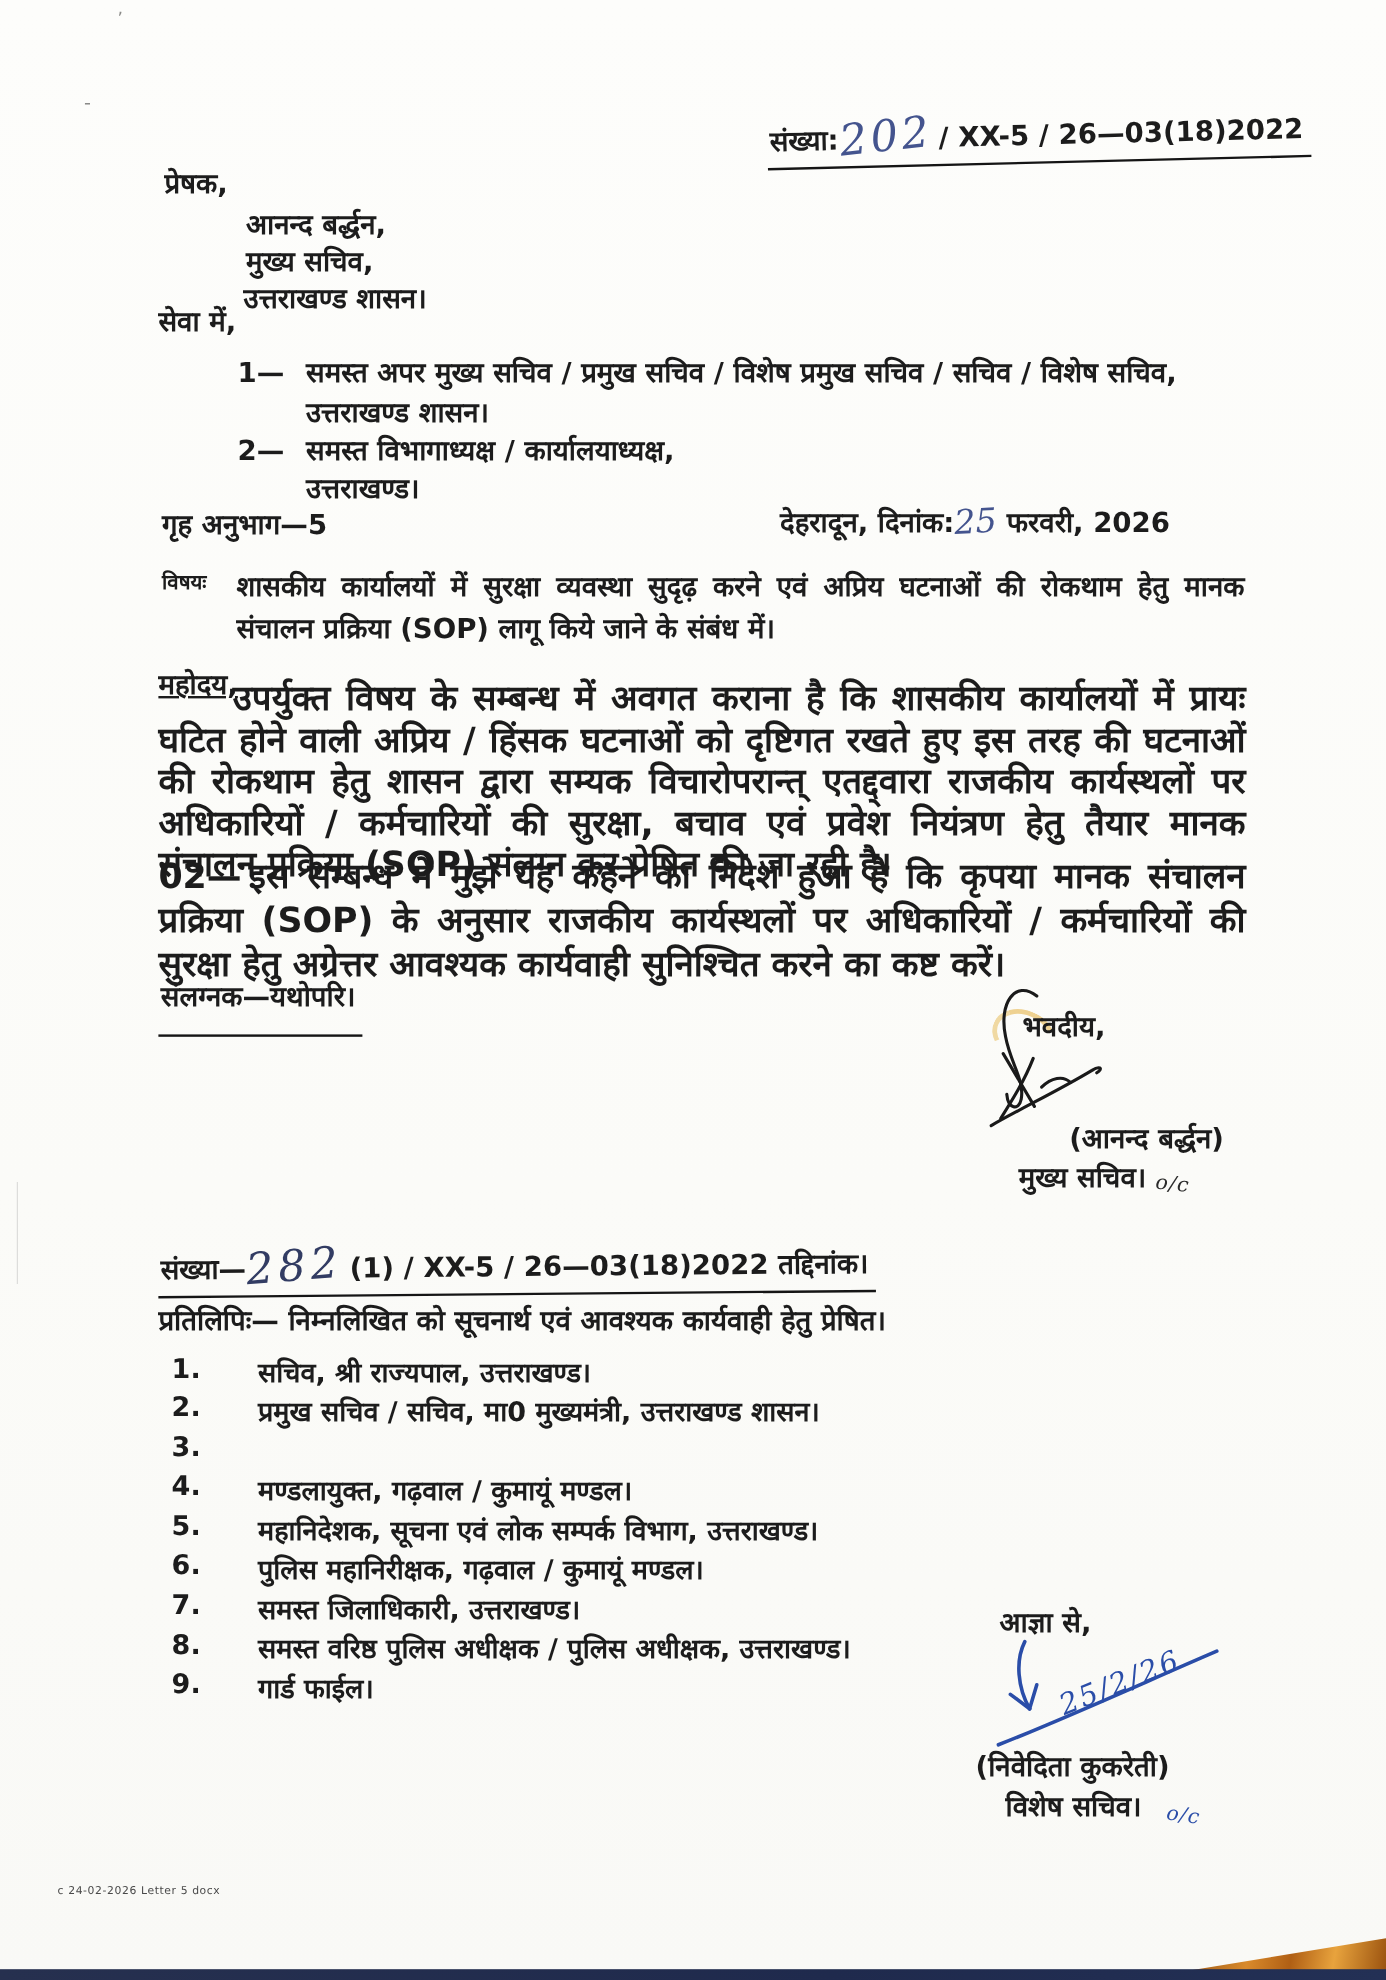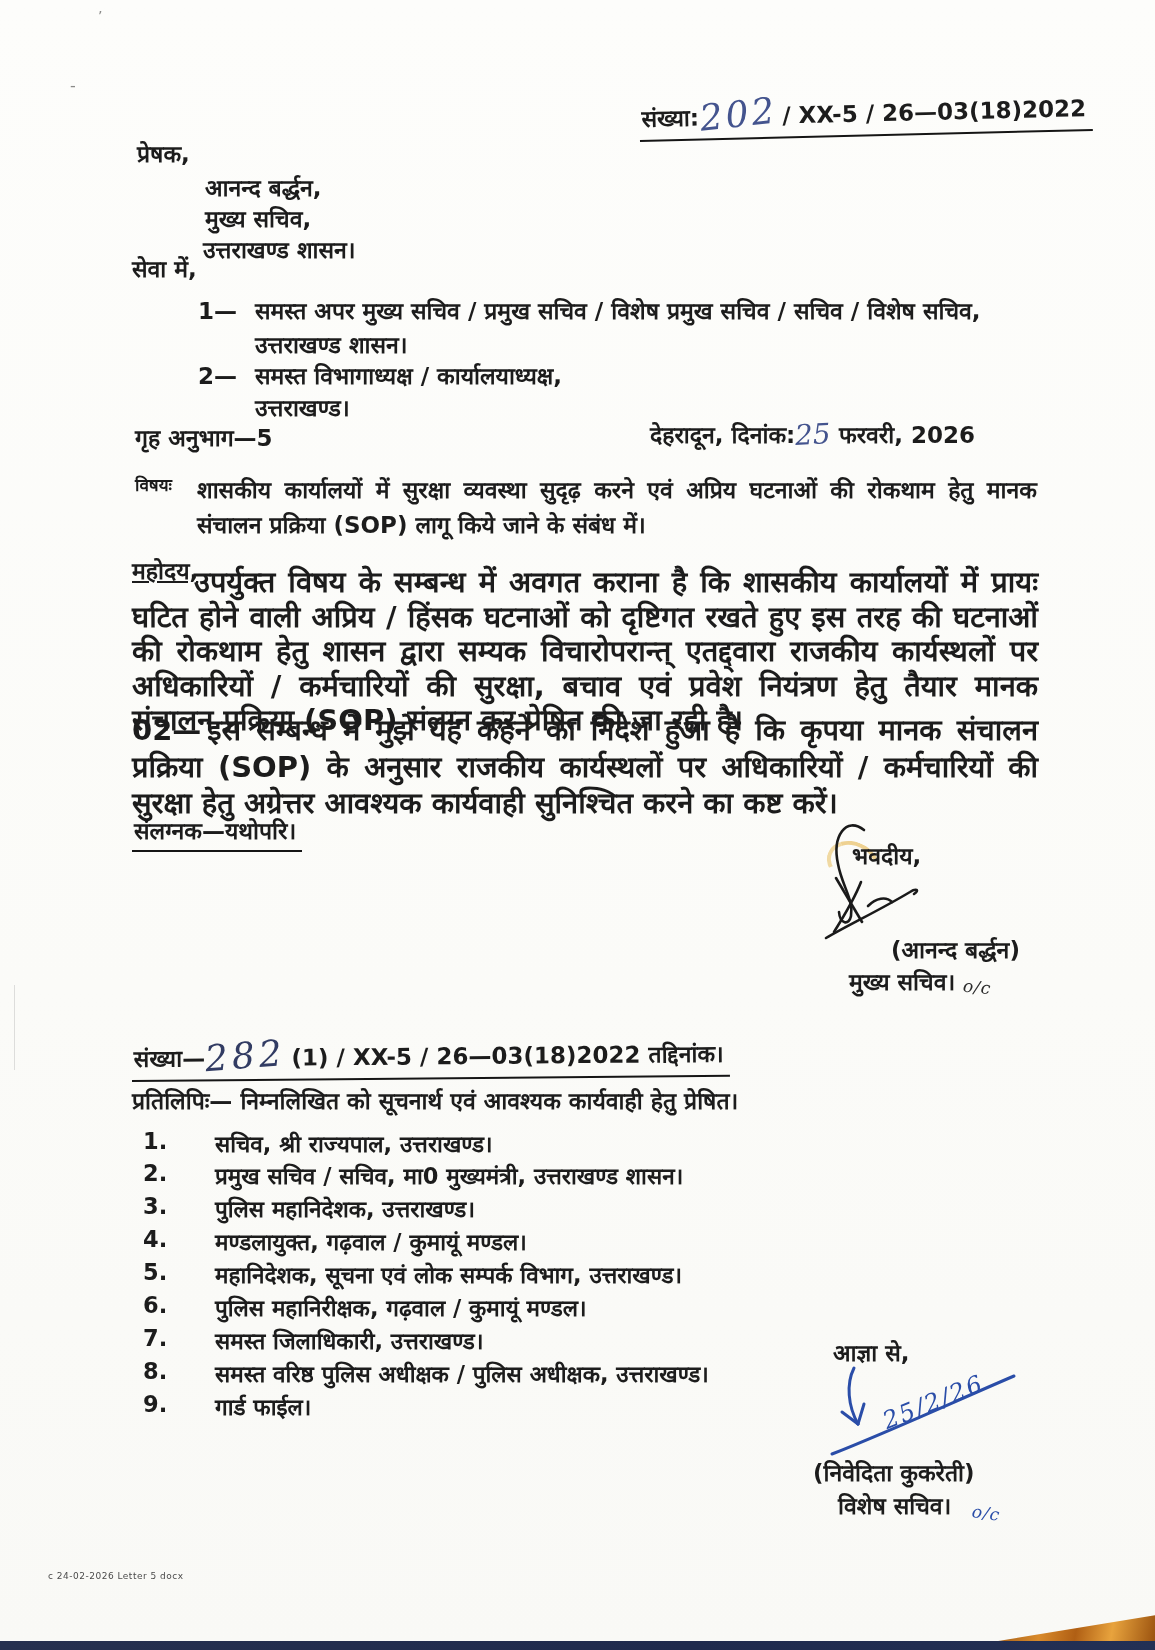--- a/index.html
+++ b/index.html
@@ -106,21 +106,21 @@
 
   <div class="abs t23" style="left:132px;top:556px;text-decoration:underline;">महोदय,</div>
 
   <div class="abs para just" style="left:132px;top:565px;text-indent:62px;">उपर्युक्त विषय के सम्बन्ध में अवगत कराना है कि शासकीय कार्यालयों में प्रायः घटित होने वाली अप्रिय / हिंसक घटनाओं को दृष्टिगत रखते हुए इस तरह की घटनाओं की रोकथाम हेतु शासन द्वारा सम्यक विचारोपरान्त् एतद्द्वारा राजकीय कार्यस्थलों पर अधिकारियों / कर्मचारियों की सुरक्षा, बचाव एवं प्रवेश नियंत्रण हेतु तैयार मानक संचालन प्रक्रिया (SOP) संलग्न कर प्रेषित की जा रही है।</div>
 
   <div class="abs para just" style="left:132px;top:712px;line-height:36.5px;">
     <span class="bold" style="margin-right:6px;">02—</span><span>इस सम्बन्ध में मुझे यह कहने का निदेश हुआ है कि कृपया मानक संचालन प्रक्रिया (SOP) के अनुसार राजकीय कार्यस्थलों पर अधिकारियों / कर्मचारियों की सुरक्षा हेतु अग्रेत्तर आवश्यक कार्यवाही सुनिश्चित करने का कष्ट करें।</span>
   </div>
 
   <div class="abs t23 bold" style="left:132px;top:816px;">
-    <span class="underline-slant" style="border-bottom-width:2px;padding-bottom:4px;">संलग्नक—यथोपरि।</span>
+    <span class="underline-slant" style="border-bottom-width:2px;padding-bottom:16px;">संलग्नक—यथोपरि।</span>
   </div>
 
   <div class="abs smudge"></div>
 
   <div class="abs t23" style="left:852px;top:841px;">भवदीय,</div>
 
   <svg class="abs" style="left:806px;top:820px;" width="140" height="125" viewBox="0 0 140 125">
     <g fill="none" stroke="#1a1a1a" stroke-width="2.6" stroke-linecap="round">
       <path d="M58,10 C40,-4 26,16 32,44 C36,66 48,80 45,96 C43,106 34,104 33,92"></path>
       <path d="M30,58 L56,102"></path>
@@ -148,21 +148,20 @@
   <div class="copy-row" style="top:1128px;">
     <span class="copy-num">1.</span>
     <span class="copy-text">सचिव, श्री राज्यपाल, उत्तराखण्ड।</span>
   </div>
   <div class="copy-row" style="top:1160px;">
     <span class="copy-num">2.</span>
     <span class="copy-text">प्रमुख सचिव / सचिव, मा0 मुख्यमंत्री, उत्तराखण्ड शासन।</span>
   </div>
   <div class="copy-row" style="top:1193px;">
     <span class="copy-num">3.</span>
-    <span class="copy-text">पुलिस महानिदेशक, उत्तराखण्ड।</span>
   </div>
   <div class="copy-row" style="top:1226px;">
     <span class="copy-num">4.</span>
     <span class="copy-text">मण्डलायुक्त, गढ़वाल / कुमायूं मण्डल।</span>
   </div>
   <div class="copy-row" style="top:1259px;">
     <span class="copy-num">5.</span>
     <span class="copy-text">महानिदेशक, सूचना एवं लोक सम्पर्क विभाग, उत्तराखण्ड।</span>
   </div>
   <div class="copy-row" style="top:1292px;">

